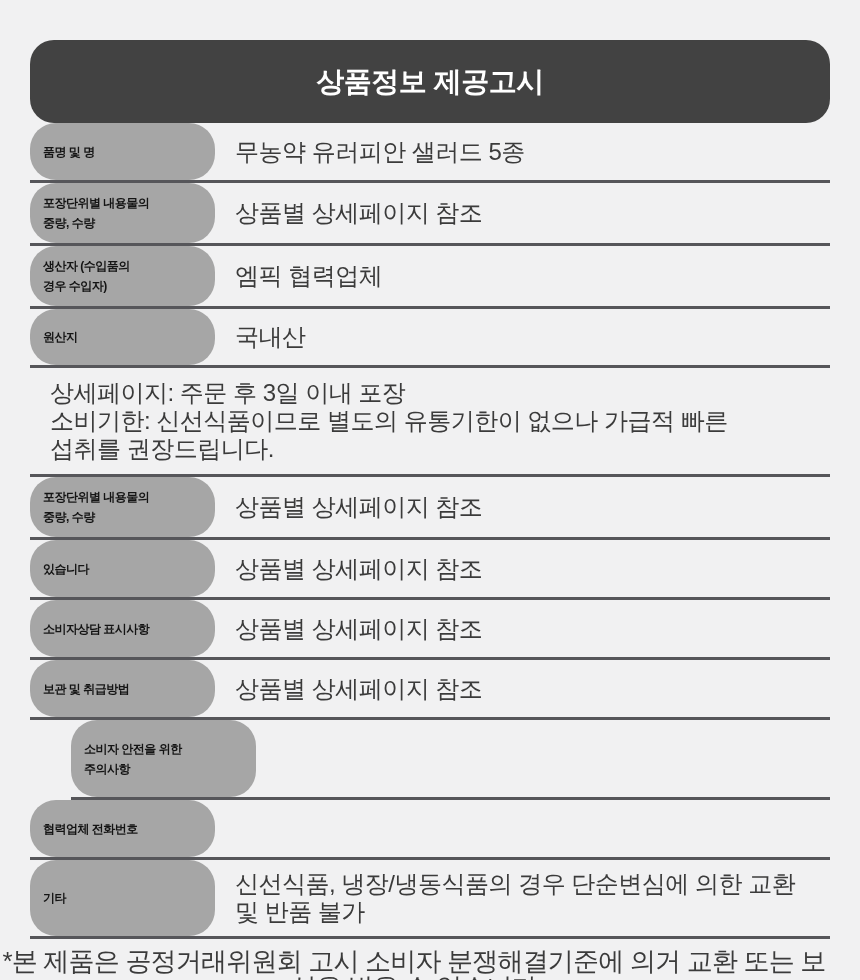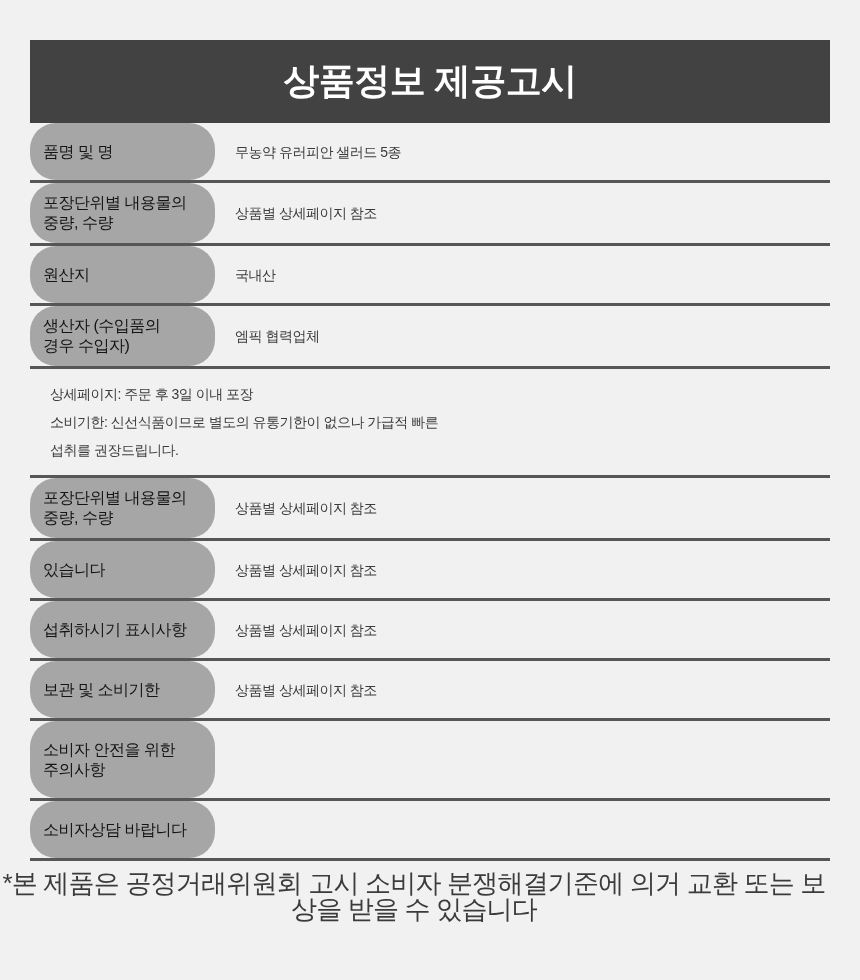--- a/index.html
+++ b/index.html
@@ -18,59 +18,60 @@
     padding: 40px 30px 0 30px;
   }
   .header {
     width: 800px;
     height: 83px;
     background: #424242;
     color: #ffffff;
     display: flex;
     align-items: center;
     justify-content: center;
-    font-size: 36px;
+    font-size: 28px;
     font-weight: 800;
     letter-spacing: -0.5px;
+    border-radius: 24px;
   }
   .table {
     width: 800px;
   }
   .row {
     display: flex;
     align-items: stretch;
     min-height: 60px;
     border-bottom: 3px solid #56565a;
   }
   .row:nth-child(4)  { min-height: 59px; }
   .row:nth-child(5)  { min-height: 109px; }
   .row:nth-child(6)  { min-height: 61px; }
-  .row:nth-child(10) { min-height: 80px; }
+  .row:nth-child(10) { min-height: 80px; margin-left: 41px; }
   .row:nth-child(12) { min-height: 58px; }
   .cell {
     display: flex;
     align-items: center;
     white-space: pre-line;
   }
   .label {
     width: 185px;
     flex: 0 0 185px;
     background: #a6a6a6;
     color: #141414;
-    font-size: 16px;
-    font-weight: normal;
+    font-size: 12px;
+    font-weight: bold;
     line-height: 20px;
     letter-spacing: -0.5px;
     padding: 10px 8px 10px 13px;
     border-radius: 26px;
   }
   .value {
     flex: 1;
     color: #3b3b3b;
-    font-size: 14px;
+    font-size: 24px;
     font-weight: 400;
     line-height: 28px;
     letter-spacing: -0.5px;
     padding: 10px 10px 10px 20px;
   }
   .footnote {
     width: 828px;
     margin-left: -30px;
     margin-top: 9px;
     text-align: center;
@@ -92,55 +93,59 @@
       <div class="row">
         <div class="cell label">품명 및 명</div>
         <div class="cell value">무농약 유러피안 샐러드 5종</div>
       </div>
       <div class="row">
         <div class="cell label">포장단위별 내용물의
 중량, 수량</div>
         <div class="cell value">상품별 상세페이지 참조</div>
       </div>
       <div class="row">
-        <div class="cell label">원산지</div>
-        <div class="cell value">국내산</div>
-      </div>
-      <div class="row">
         <div class="cell label">생산자 (수입품의
 경우 수입자)</div>
         <div class="cell value">엠픽 협력업체</div>
+      </div>
+      <div class="row">
+        <div class="cell label">원산지</div>
+        <div class="cell value">국내산</div>
       </div>
       <div class="row">
         <div class="cell value">상세페이지: 주문 후 3일 이내 포장
 소비기한: 신선식품이므로 별도의 유통기한이 없으나 가급적 빠른
 섭취를 권장드립니다.</div>
       </div>
       <div class="row">
         <div class="cell label">포장단위별 내용물의
 중량, 수량</div>
         <div class="cell value">상품별 상세페이지 참조</div>
       </div>
       <div class="row">
         <div class="cell label">있습니다</div>
         <div class="cell value">상품별 상세페이지 참조</div>
       </div>
       <div class="row">
-        <div class="cell label">섭취하시기 표시사항</div>
+        <div class="cell label">소비자상담 표시사항</div>
         <div class="cell value">상품별 상세페이지 참조</div>
       </div>
       <div class="row">
-        <div class="cell label">보관 및 소비기한</div>
+        <div class="cell label">보관 및 취급방법</div>
         <div class="cell value">상품별 상세페이지 참조</div>
       </div>
       <div class="row">
         <div class="cell label">소비자 안전을 위한
 주의사항</div>
       </div>
       <div class="row">
-        <div class="cell label">소비자상담 바랍니다</div>
+        <div class="cell label">협력업체 전화번호</div>
+      </div>
+      <div class="row">
+        <div class="cell label">기타</div>
+        <div class="cell value">신선식품, 냉장/냉동식품의 경우 단순변심에 의한 교환 및 반품 불가</div>
       </div>
     </div>
 
     <div class="footnote">*본 제품은 공정거래위원회 고시 소비자 분쟁해결기준에 의거 교환 또는 보상을 받을 수 있습니다</div>
 
   </div>
 </div>
 
 </body></html>

